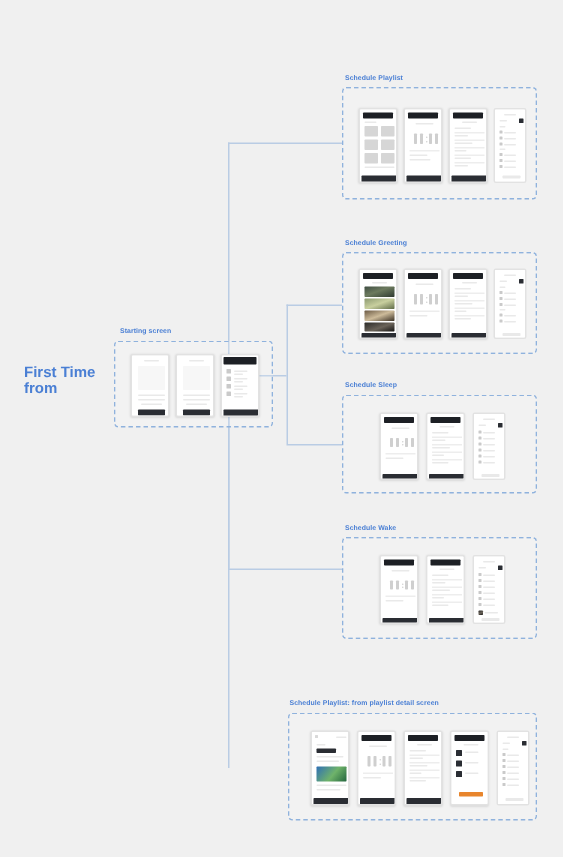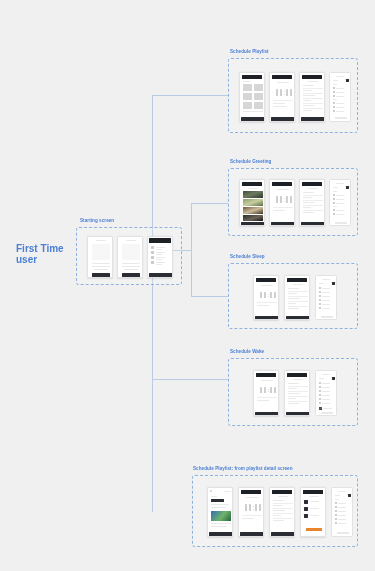--- a/index.html
+++ b/index.html
@@ -90,21 +90,21 @@
 
     <div class="conn v" style="left:191px; top:203px; height:47px;"></div>
     <div class="conn h" style="left:191px; top:203px; width:37px;"></div>
 
     <div class="conn v" style="left:191px; top:250px; height:46px;"></div>
     <div class="conn h" style="left:191px; top:296px; width:37px;"></div>
 
     <div class="conn v" style="left:152px; top:250px; height:262px;"></div>
   </div>
 
-  <div class="headline" style="left:16px; top:243px;">First Time user</div>
+  <div class="headline" style="left:16px; top:243px;">First Time from</div>
 
   <div class="group-label" style="left:80px; top:218px;">Starting screen</div>
   <div class="group" style="left:76px; top:227px; width:106px; height:58px;">
 
     <div class="phone" style="left:10px; top:8px; width:26px; height:42px;">
       <div class="scr">
         <div class="bar-lite" style="left:8px; top:3px; width:10px; height:1.2px;"></div>
         <div class="bar-lite" style="left:4px; top:7px; width:18px; height:16px; background:#f7f7f7;"></div>
         <div class="bar-lite" style="left:4px; top:26px; width:18px; height:1.2px;"></div>
         <div class="bar-lite" style="left:4px; top:29px; width:18px; height:1.2px;"></div>

